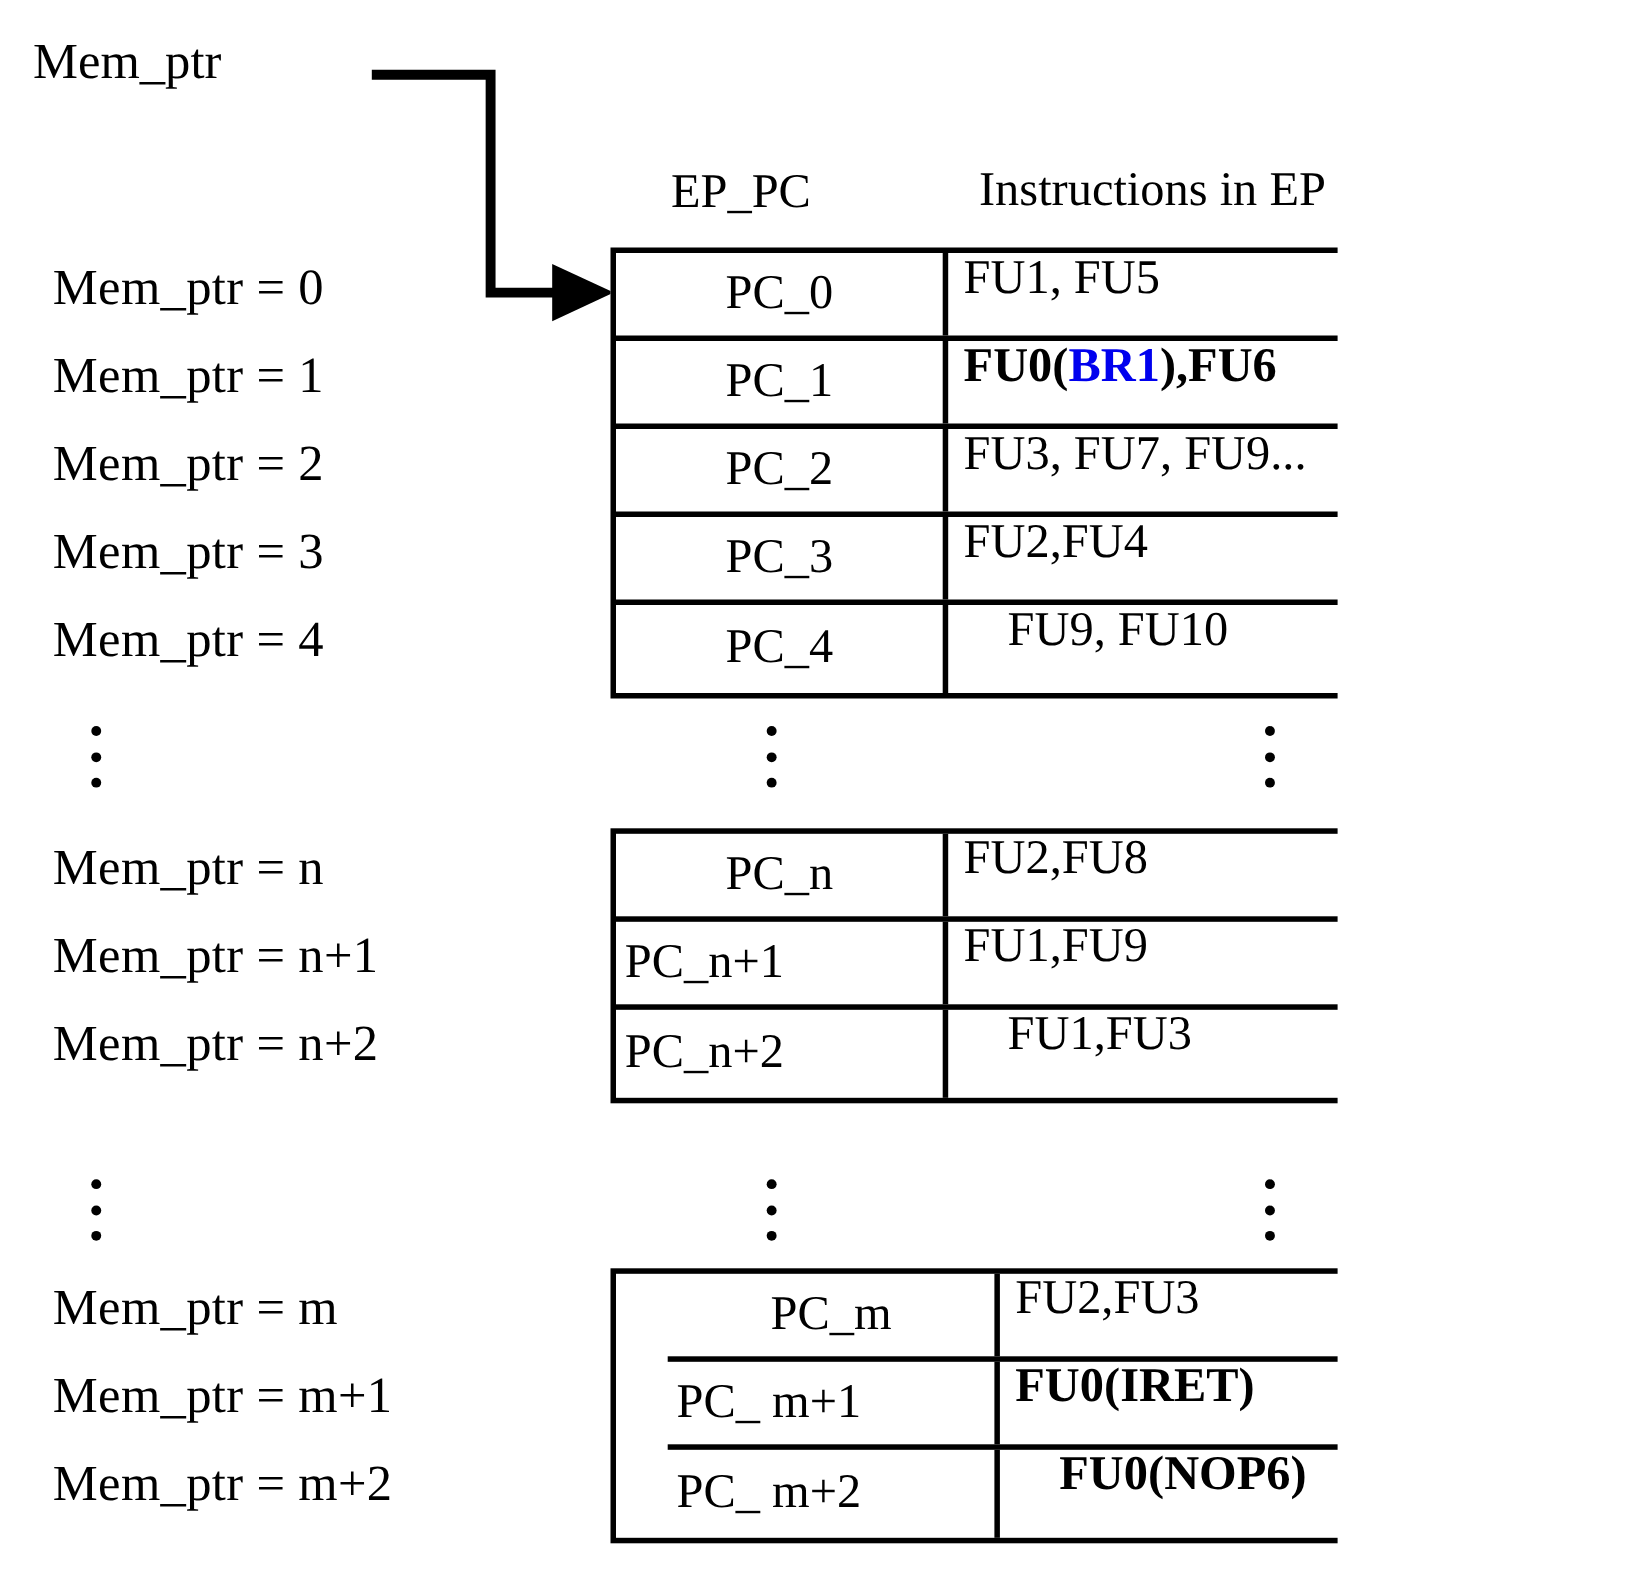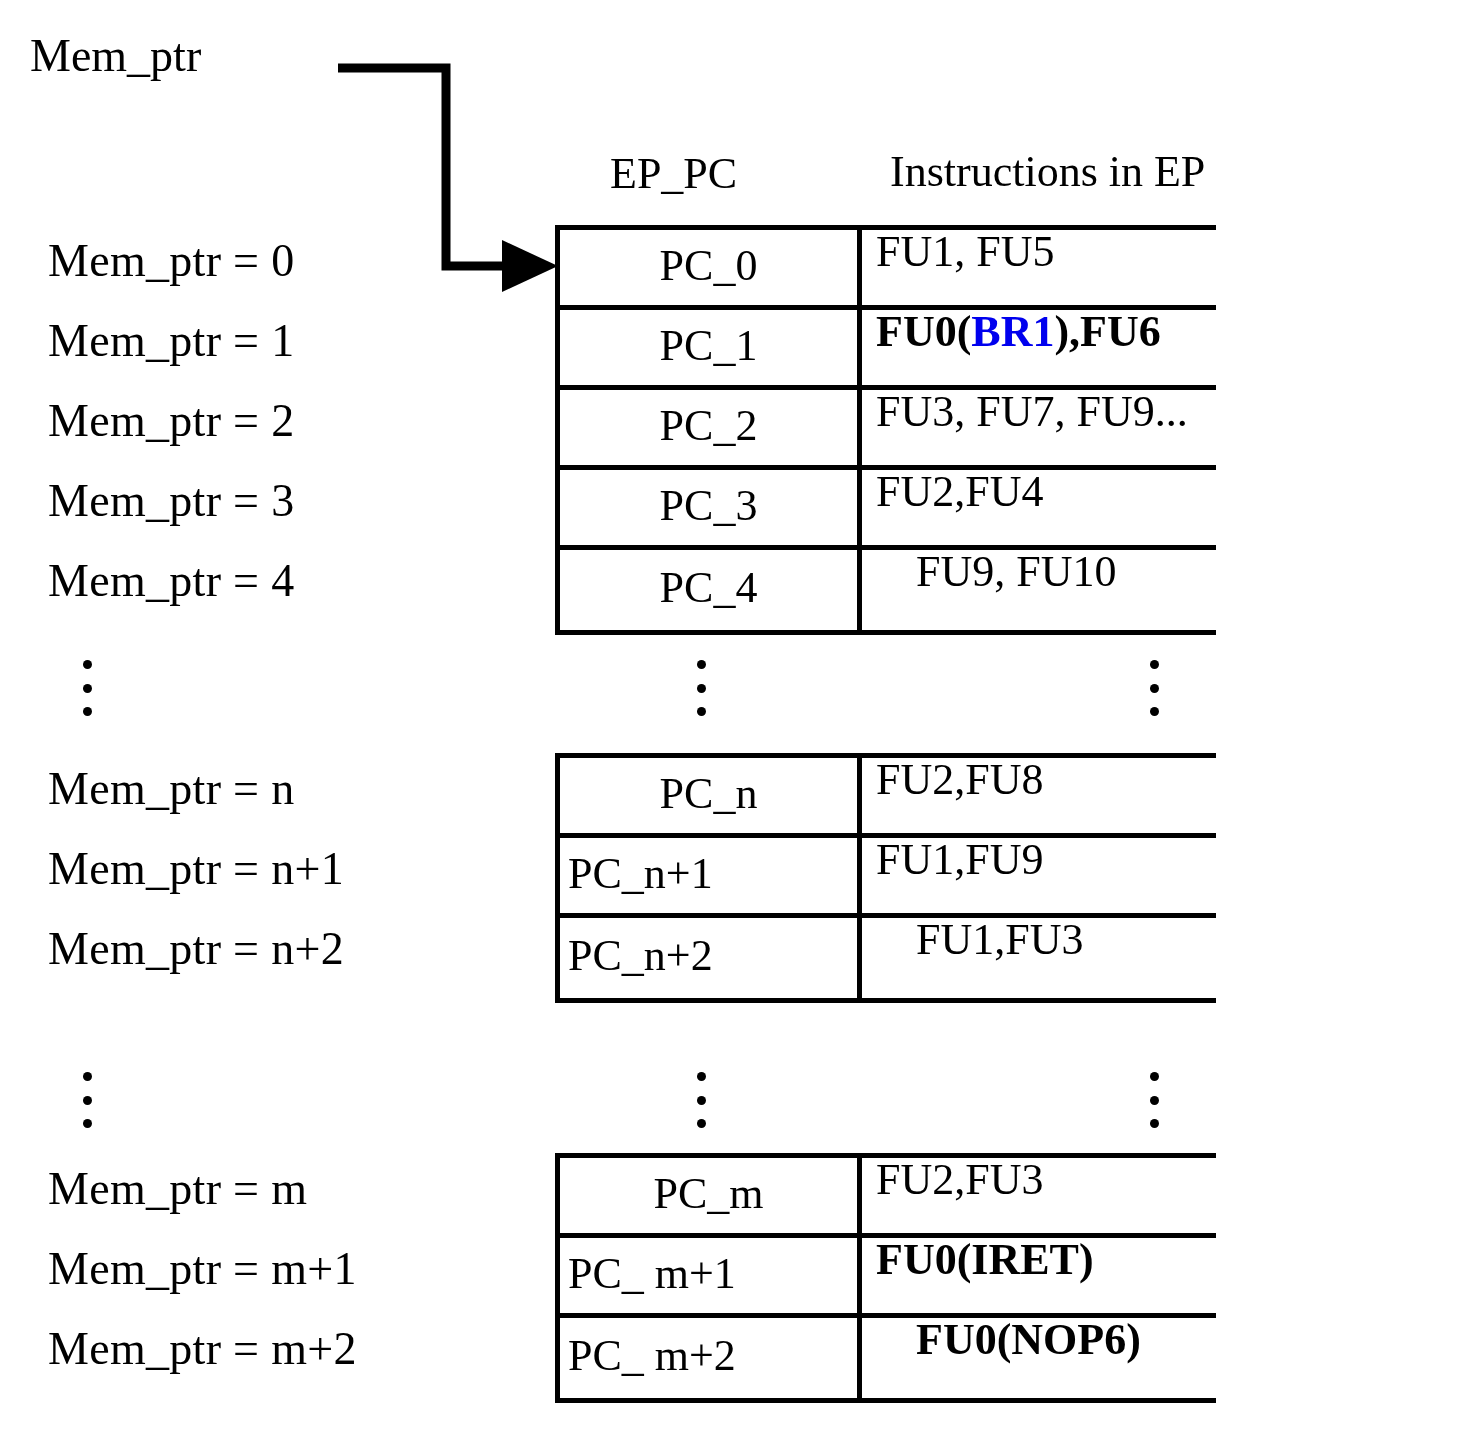--- a/index.html
+++ b/index.html
@@ -224,21 +224,21 @@
       </div>
     </div>
     <div class="row">
       <div class="cell-pc leftish">PC_n+2</div>
       <div class="cell-instr">
         <span>FU1,FU3</span>
       </div>
     </div>
   </div>
 
-  <div class="tbl" style="top:1153px;">
+  <div class="tbl" style="top:1153px;padding-left:47px;">
     <div class="row">
       <div class="cell-pc">PC_m</div>
       <div class="cell-instr">
         <span>FU2,FU3</span>
       </div>
     </div>
     <div class="row">
       <div class="cell-pc leftish">PC_ m+1</div>
       <div class="cell-instr bold">
         <span>FU0(IRET)</span>

